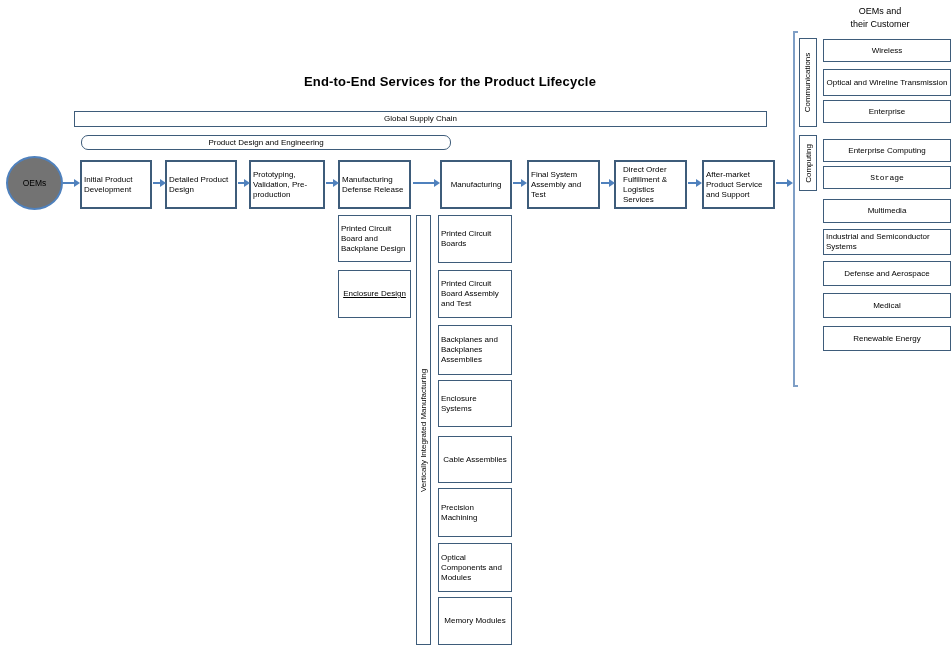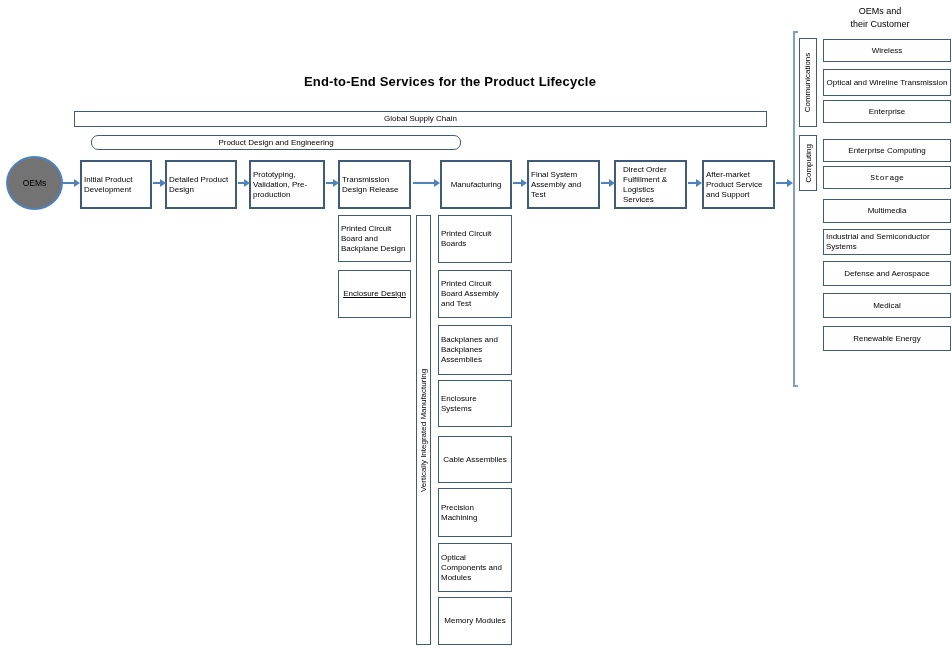--- a/index.html
+++ b/index.html
@@ -42,28 +42,28 @@
   }
 </style>
 </head>
 <body>
 
 <div id="canvas">
 
   <div class="title">End-to-End Services for the Product Lifecycle</div>
 
   <div class="bx band" style="left:74px;top:111px;width:693px;height:16px;">Global Supply Chain</div>
-  <div class="bx band" style="left:91px;top:135px;width:370px;height:15px;border-radius:7px;">Product Design and Engineering</div>
+  <div class="bx band" style="left:81px;top:135px;width:370px;height:15px;border-radius:7px;">Product Design and Engineering</div>
 
   <div class="ellipse" style="left:6px;top:156px;width:57px;height:54px;">OEMs</div>
 
   <div class="bx flowbx" style="left:80px;top:160px;width:72px;height:49px;">Initial Product Development</div>
   <div class="bx flowbx" style="left:165px;top:160px;width:72px;height:49px;">Detailed Product Design</div>
   <div class="bx flowbx" style="left:249px;top:160px;width:76px;height:49px;">Prototyping, Validation, Pre-production</div>
-  <div class="bx flowbx" style="left:338px;top:160px;width:73px;height:49px;">Transmission Design Release</div>
+  <div class="bx flowbx" style="left:338px;top:160px;width:73px;height:49px;">Manufacturing Defense Release</div>
   <div class="bx flowbx" style="left:527px;top:160px;width:73px;height:49px;">Final System Assembly and Test</div>
   <div class="bx flowbx" style="left:440px;top:160px;width:72px;height:49px;">Manufacturing</div>
   <div class="bx flowbx" style="left:614px;top:160px;width:73px;height:49px;padding-left:7px;">Direct Order Fulfillment &amp; Logistics Services</div>
   <div class="bx flowbx" style="left:702px;top:160px;width:73px;height:49px;">After-market Product Service and Support</div>
 
   <div class="arrow" style="left:63px;top:182px;width:11px;"></div>
   <div class="arrow" style="left:153px;top:182px;width:7px;"></div>
   <div class="arrow" style="left:238px;top:182px;width:6px;"></div>
   <div class="arrow" style="left:326px;top:182px;width:7px;"></div>
   <div class="arrow" style="left:413px;top:182px;width:21px;"></div>

